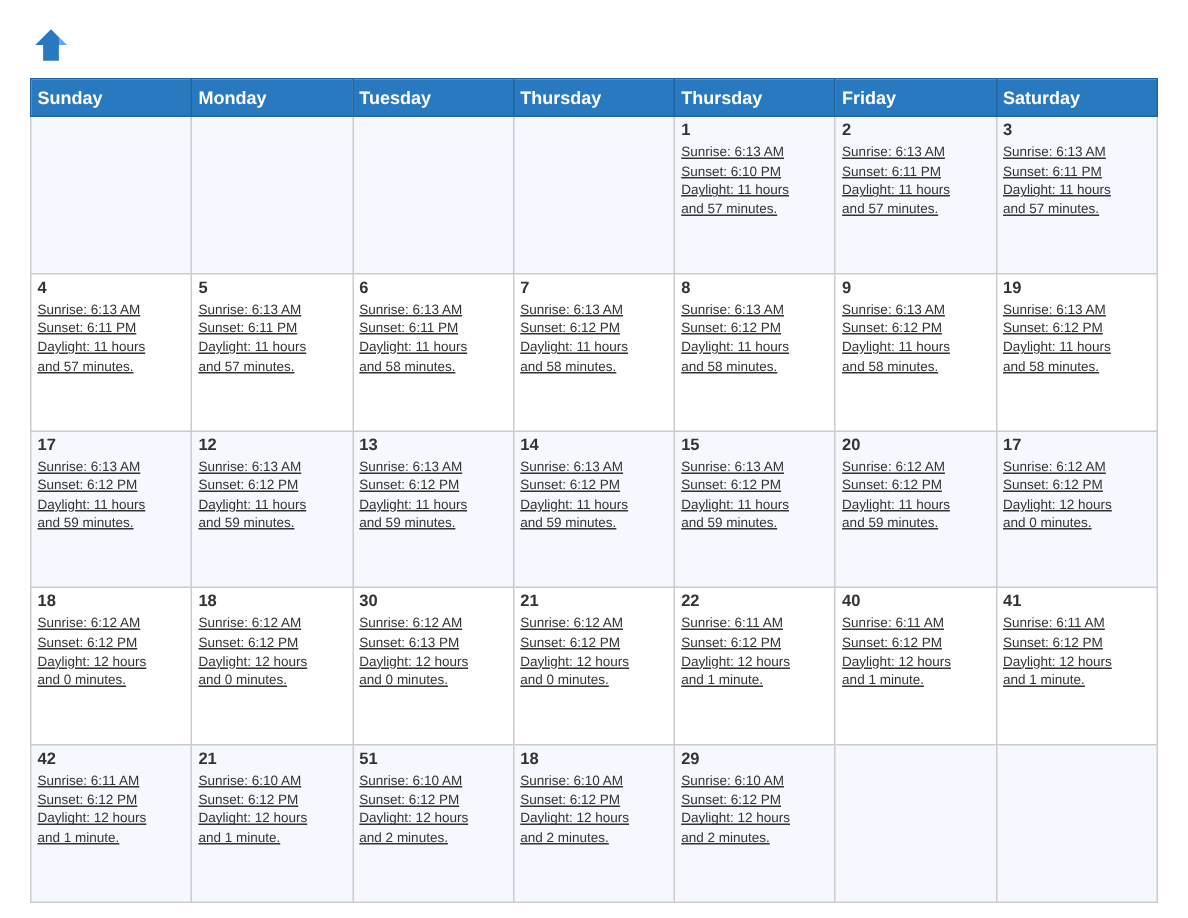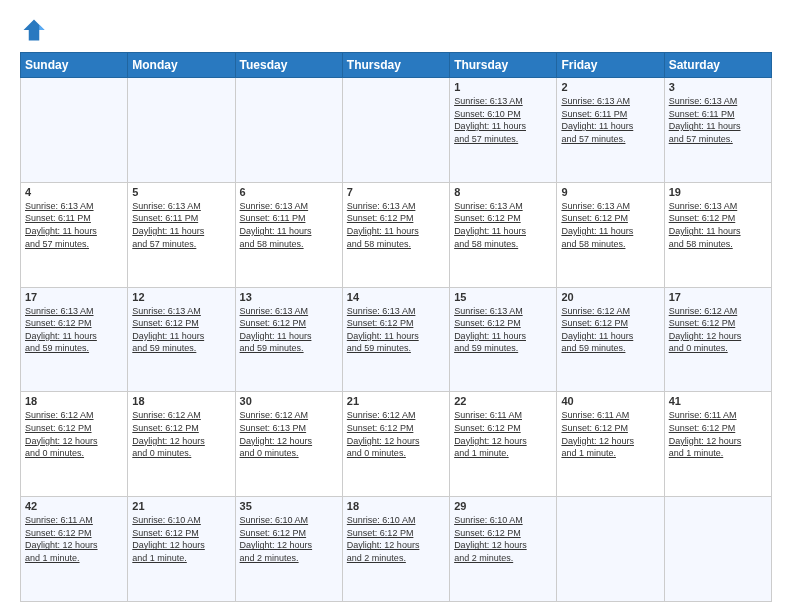--- a/index.html
+++ b/index.html
@@ -318,21 +318,21 @@
 and 1 minute.</div>
           </td>
           <td>
             <span class="day-num">21</span>
             <div class="cell-info" style="white-space: pre-line;">Sunrise: 6:10 AM
 Sunset: 6:12 PM
 Daylight: 12 hours
 and 1 minute.</div>
           </td>
           <td>
-            <span class="day-num">35</span>
+            <span class="day-num">51</span>
             <div class="cell-info" style="white-space: pre-line;">Sunrise: 6:10 AM
 Sunset: 6:12 PM
 Daylight: 12 hours
 and 2 minutes.</div>
           </td>
           <td>
             <span class="day-num">18</span>
             <div class="cell-info" style="white-space: pre-line;">Sunrise: 6:10 AM
 Sunset: 6:12 PM
 Daylight: 12 hours

